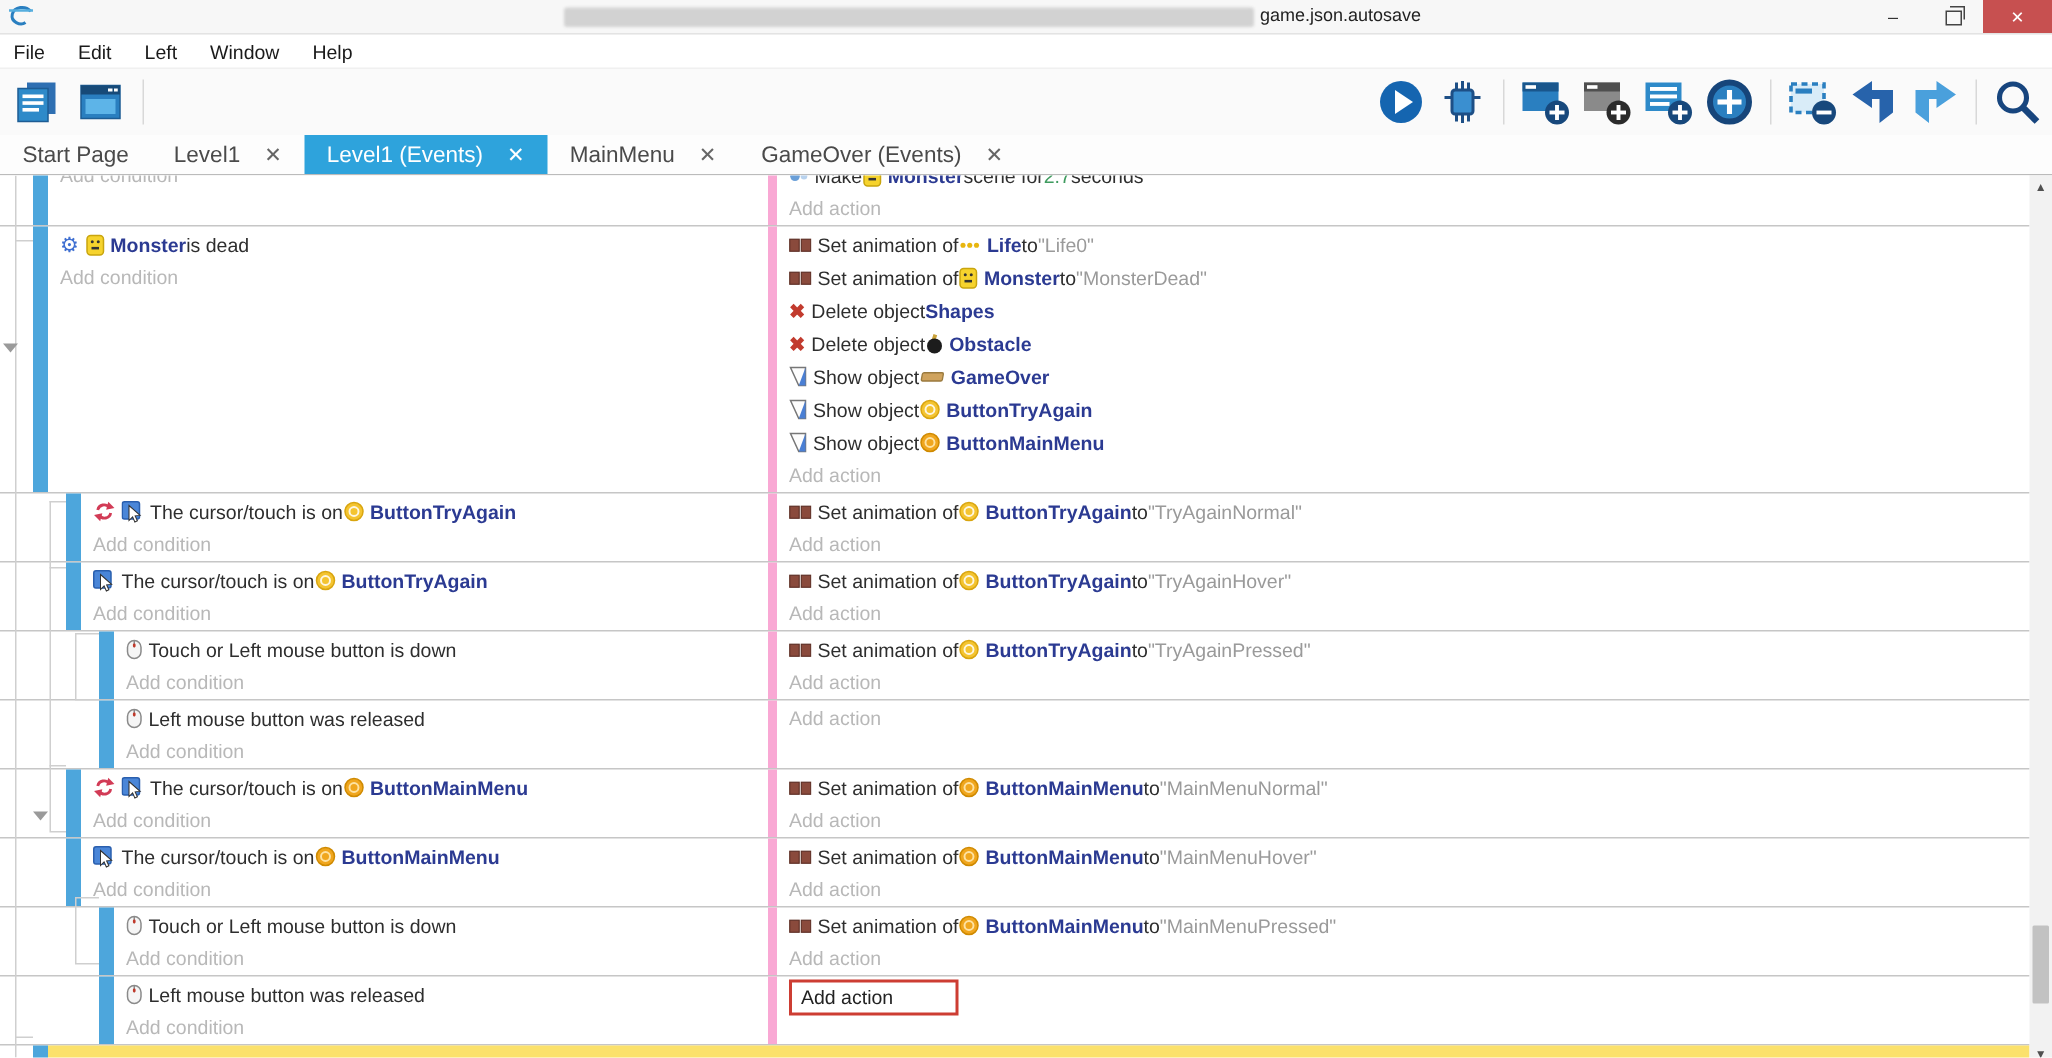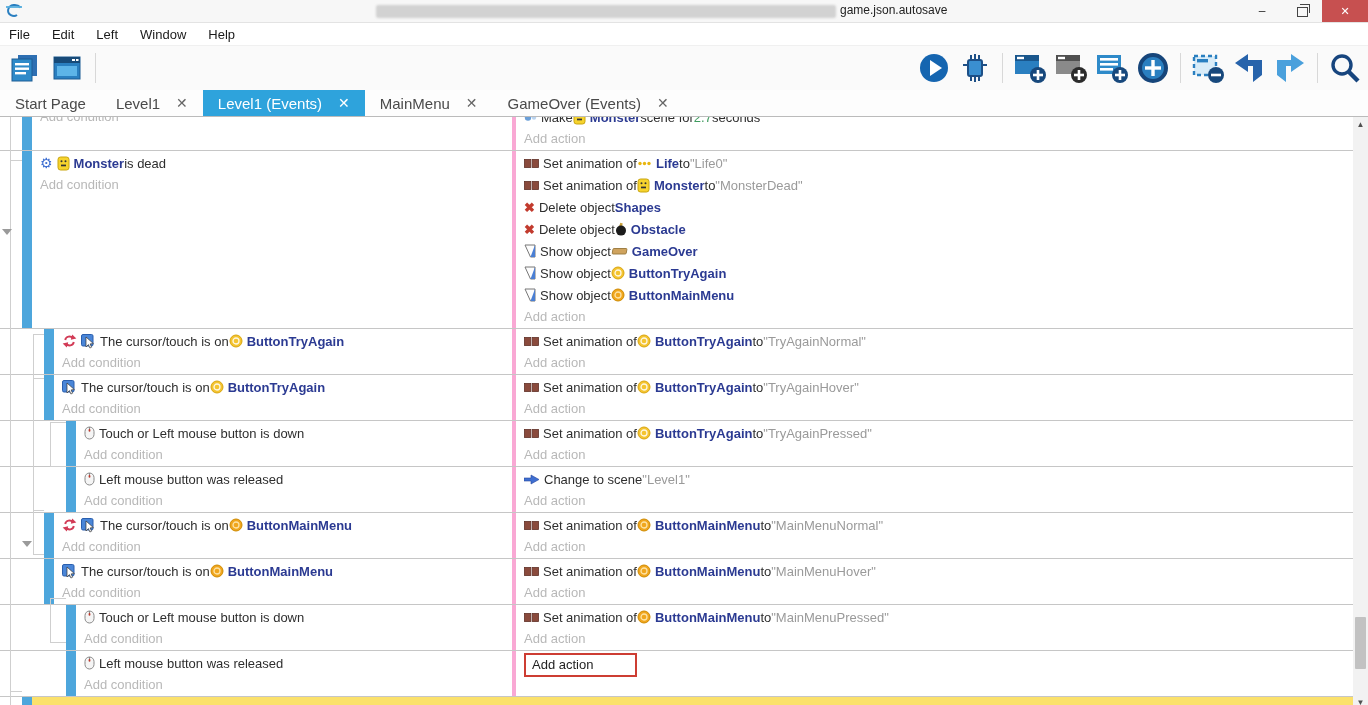--- a/index.html
+++ b/index.html
@@ -30,21 +30,21 @@
   .tab.active{background:#2ea3dc;color:#fff;}
   .tab.active .x{color:#fff;}
   
   .sheet{position:relative;height:593px;background:#fff;overflow:hidden;}
   .rows{position:absolute;left:0;top:0;right:15px;}
   .event{display:flex;align-items:stretch;border-top:1px solid #c6c6c6;position:relative;background:#fff;}
   .event:first-child{border-top:none;}
   .gutter{flex:0 0 auto;display:flex;}
   .bar{width:10px;background:#4da6dc;align-self:stretch;}
   .cond{flex:0 0 auto;padding:1px 0 1px 8px;box-sizing:border-box;}
-  .act{flex:1 1 auto;border-left:4px solid #f9a8d4;padding:1px 0 1px 8px;box-sizing:border-box;}
+  .act{flex:1 1 auto;border-left:6px solid #f9a8d4;padding:1px 0 1px 8px;box-sizing:border-box;}
   .line{height:22px;display:flex;align-items:center;font-size:13px;white-space:nowrap;overflow:hidden;}
   .ph{height:21px;display:flex;align-items:center;font-size:13px;color:#b8b8b8;text-align:right;}
   .ph.hl{height:auto;}
   .ph.hl .box{border:2px solid #cd3d33;color:#222;background:#fff;padding:2px 42px 3px 6px;margin:1px 0 0 0;}
   .ic{display:inline-flex;align-items:center;justify-content:center;margin-right:4px;flex:0 0 auto;}
   .obj{font-weight:bold;color:#2b3a92;}
   .param{color:#9a9a9a;}
   .num{color:#3f9b5f;}
   .gear{color:#3f6fd1;font-size:14px;}
   .delx{color:#c23b2e;font-weight:bold;font-size:13px;}
@@ -530,29 +530,20 @@
                 <rect x="1" y="1" width="9" height="12" rx="4.5" fill="#f5f5f5" stroke="#8a8a8a"></rect>
                 <line x1="5.5" y1="1" x2="5.5" y2="5.5" stroke="#8a8a8a"></line>
                 <rect x="4.6" y="3" width="1.8" height="2.6" rx="0.9" fill="#c0392b"></rect>
               </svg>
             </span>
             <span class="">Left mouse button was released</span>
           </div>
           <div class="ph">Add condition</div>
         </div>
         <div class="act">
-          <div class="line">
-            <span class="ic">
-              <svg width="16" height="11" viewBox="0 0 16 11">
-                <polygon points="0,4 7,4 7,1 15,5.5 7,10 7,7 0,7" fill="#3f6fd1" stroke="#27479e" stroke-width="0.6"></polygon>
-              </svg>
-            </span>
-            <span class="">Change to scene </span>
-            <span class="param">"Level1"</span>
-          </div>
           <div class="ph">Add action</div>
         </div>
       </div>
       <div class="event">
         <div class="gutter" style="width:44px"></div>
         <div class="bar"></div>
         <div class="cond" style="width:458px">
           <div class="line">
             <span class="ic">
               <svg width="15" height="14" viewBox="0 0 15 14">

